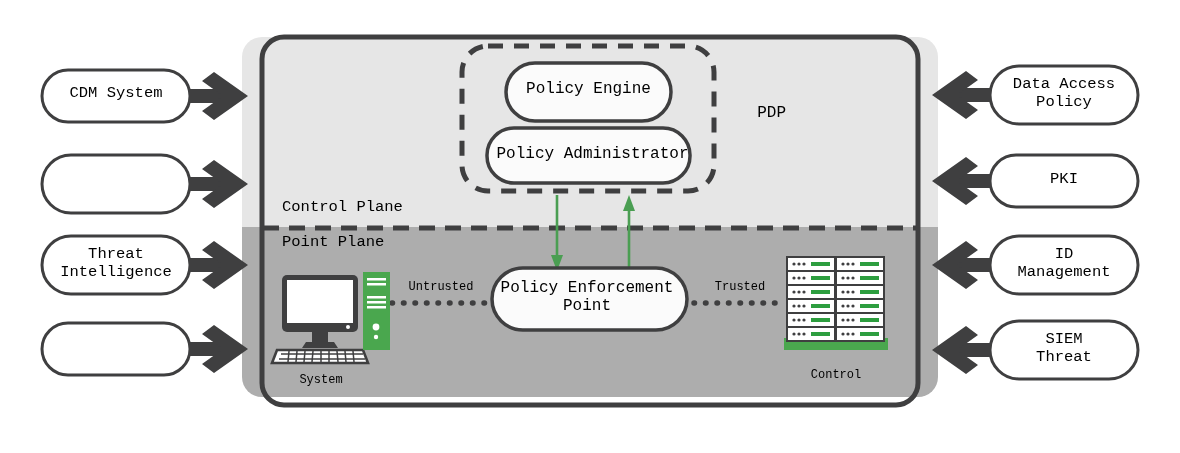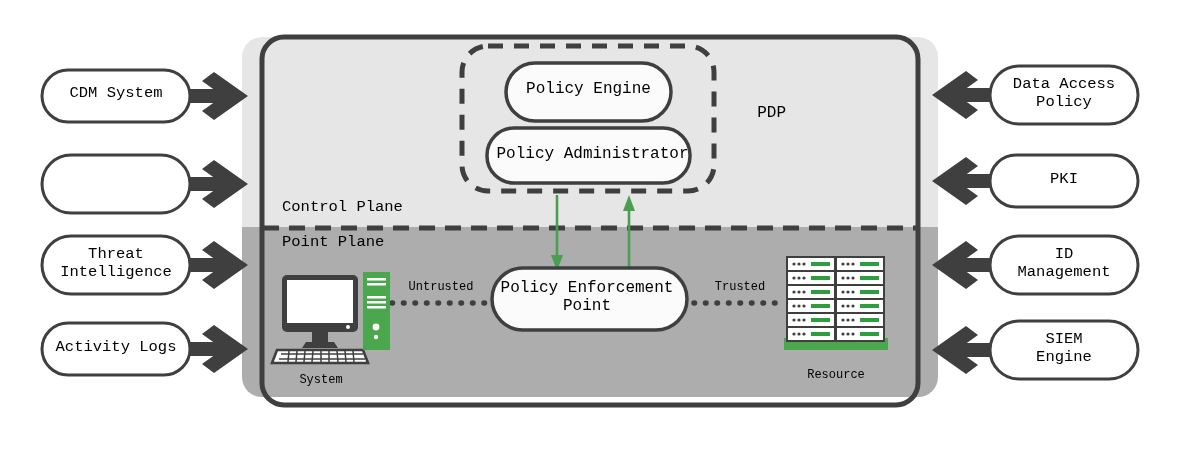--- a/index.html
+++ b/index.html
@@ -268,39 +268,38 @@
     </g>
     <g>
       <rect x="942" y="343" width="48" height="14" fill="#3f3f40"></rect>
       <path d="M966,326 l-34,24 l34,24 l12,-9 l-21,-15 l21,-15 z" fill="#3f3f40"></path>
     </g>
   </svg>
 
   <div class="lbl pill-text" style="left:42px;top:85px;width:148px;">CDM System</div>
   <div class="lbl pill-text" style="left:42px;top:246px;width:148px;">Threat
 Intelligence</div>
-  <div class="lbl pill-text" style="left:42px;top:339px;width:148px;">Activity Logs</div>
 
   <div class="lbl pill-text" style="left:990px;top:76px;width:148px;">Data Access
 Policy</div>
   <div class="lbl pill-text" style="left:990px;top:171px;width:148px;">PKI</div>
   <div class="lbl pill-text" style="left:990px;top:246px;width:148px;text-align:center;">ID
 Management</div>
   <div class="lbl pill-text" style="left:990px;top:331px;width:148px;">SIEM
-Engine</div>
+Threat</div>
 
   <div class="lbl node-text" style="left:506px;top:80px;width:165px;">Policy Engine</div>
   <div class="lbl node-text" style="left:487px;top:145px;width:211px;">Policy Administrator</div>
   <div class="lbl pdp-text" style="left:726px;top:104px;width:60px;">PDP</div>
 
   <div class="lbl plane-text" style="left:282px;top:199px;width:200px;">Control Plane</div>
   <div class="lbl plane-text" style="left:282px;top:234px;width:200px;">Point Plane</div>
 
   <div class="lbl node-text" style="left:492px;top:279px;width:190px;">Policy Enforcement
 Point</div>
 
   <div class="lbl small-text" style="left:393px;top:269px;width:96px;">Untrusted</div>
   <div class="lbl small-text" style="left:694px;top:269px;width:92px;">Trusted</div>
 
   <div class="lbl small-text" style="left:266px;top:362px;width:110px;">System</div>
-  <div class="lbl small-text" style="left:780px;top:357px;width:112px;">Resource</div>
+  <div class="lbl small-text" style="left:780px;top:357px;width:112px;">Control</div>
 
 </div>
 
 </body></html>

